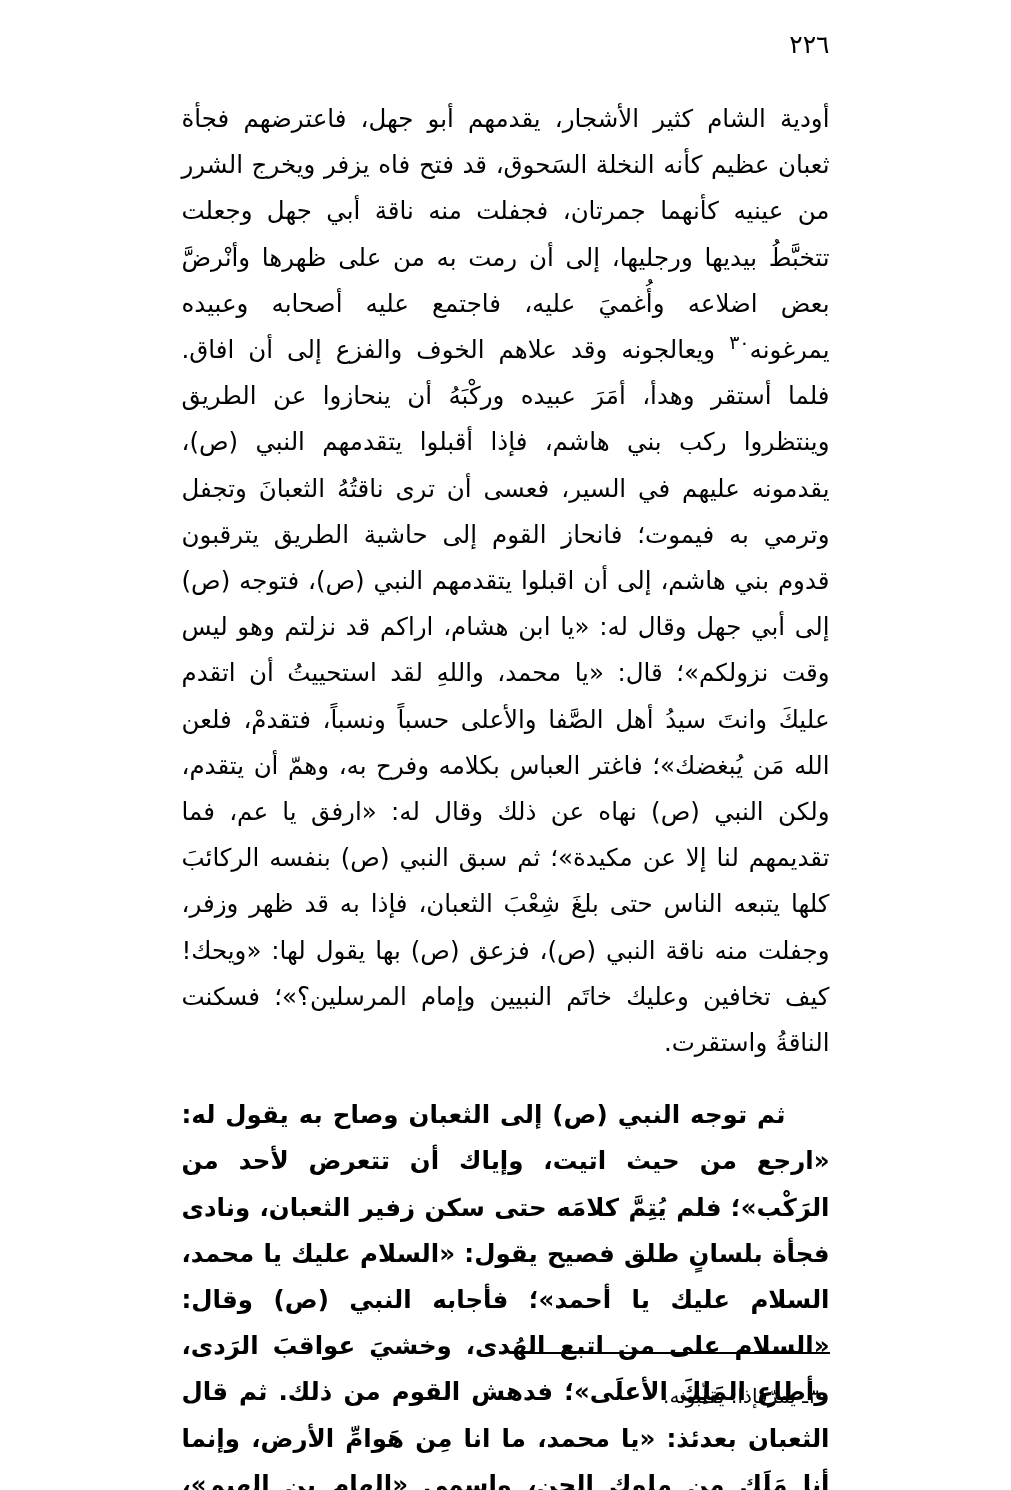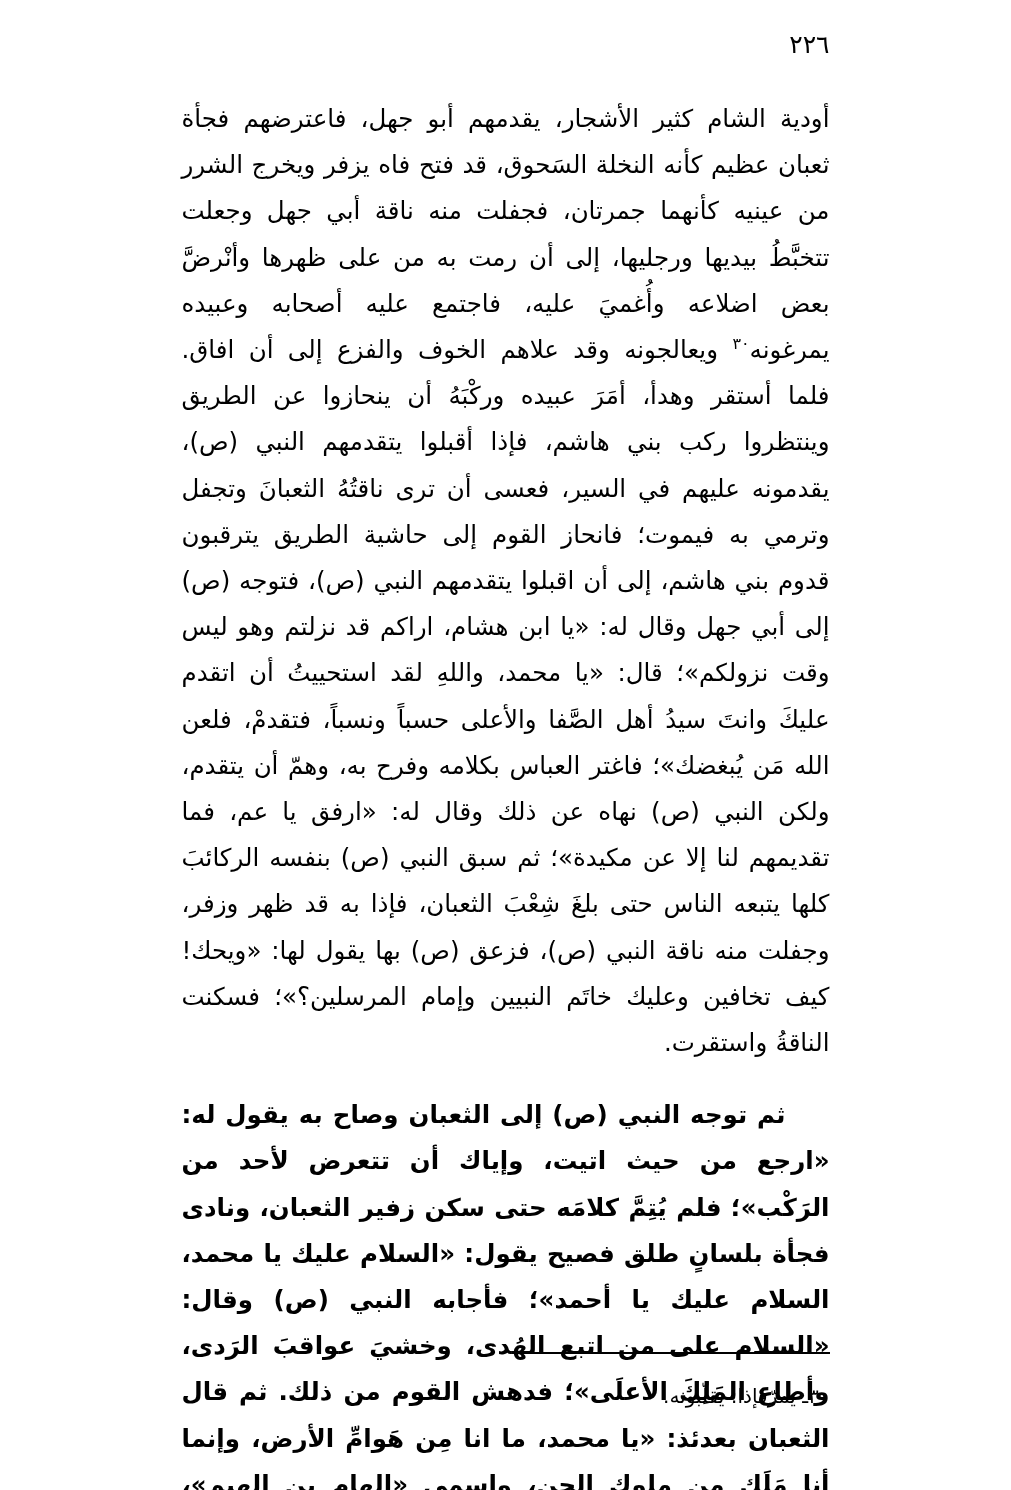--- a/index.html
+++ b/index.html
@@ -68,21 +68,21 @@
     margin: 0 0 26px auto;
   }
   .footnote-text {
     font-size: 20px;
     line-height: 32px;
     color: #000;
     text-align: right;
     font-family: "DejaVu Sans", sans-serif;
   }
   sup.fn-ref {
-    font-size: 16px;
+    font-size: 19px;
     vertical-align: super;
     line-height: 0;
   }
 </style>
 </head>
 <body>
 
 <div class="page">
 
   <div class="page-number">٢٢٦</div>

